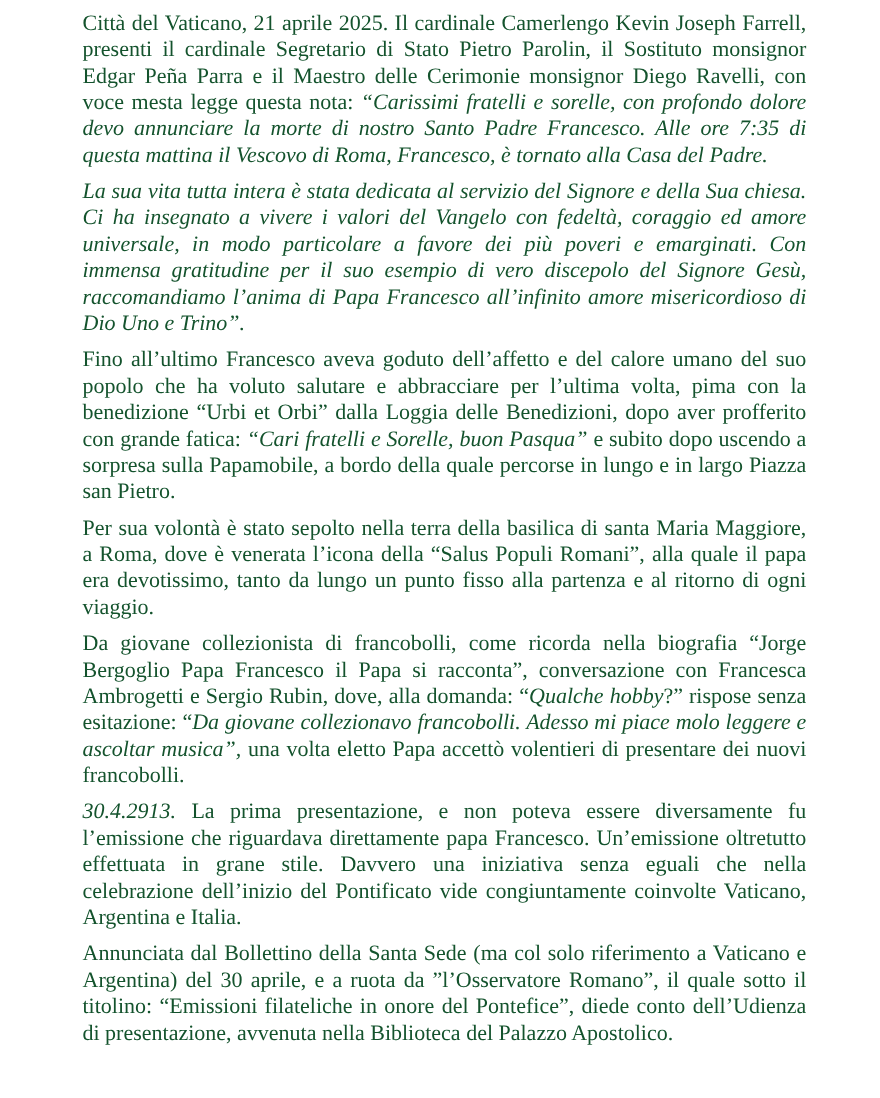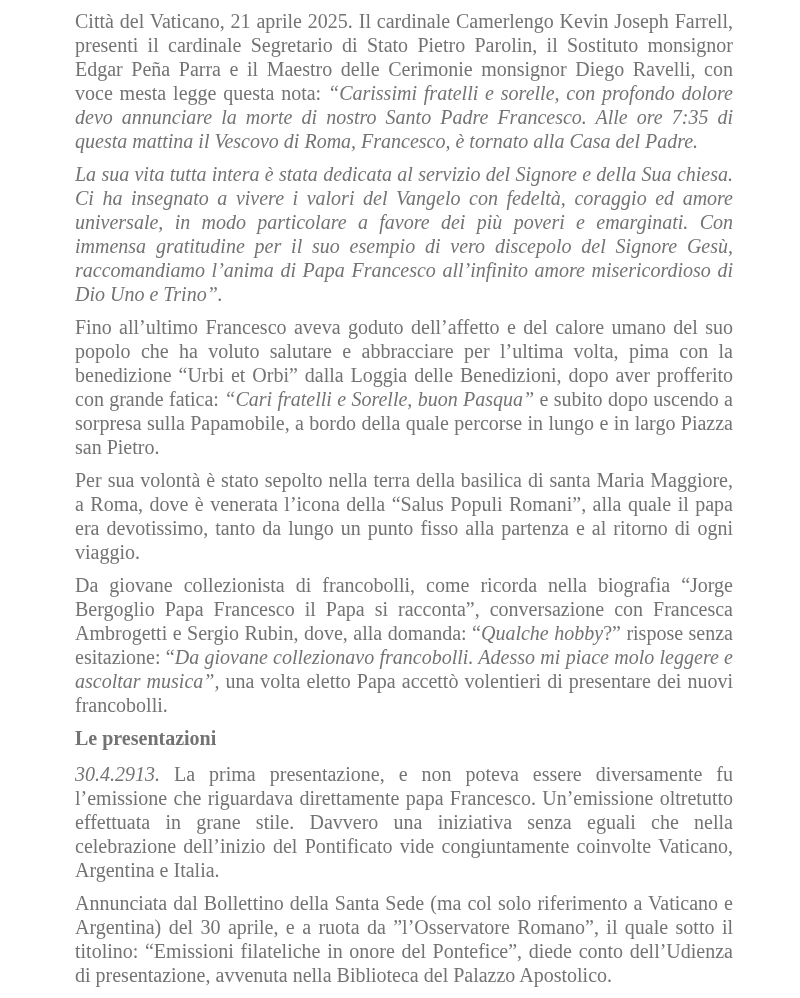--- a/index.html
+++ b/index.html
@@ -15,21 +15,21 @@
     overflow: hidden;
   }
   .content {
     position: absolute;
     left: 75px;
     top: 9px;
     width: 658px;
     font-family: "Liberation Serif", "DejaVu Serif", serif;
     font-size: 20px;
     line-height: 24px;
-    color: #737373;
+    color: #14532d;
     text-align: justify;
     hyphens: auto;
     -webkit-hyphens: auto;
   }
   .content p {
     margin: 0 0 9px 0;
   }
   .content h2 {
     font-size: 20px;
     line-height: 24px;
@@ -44,17 +44,16 @@
 </head>
 <body>
 
 <div class="page">
   <div class="content">
       <p><span class="run-normal">Città del Vaticano, 21 aprile 2025. Il cardinale Camerlengo Kevin Joseph Farrell, presenti il cardinale Segretario di Stato Pietro Parolin, il Sostituto monsignor Edgar Peña Parra e il Maestro delle Cerimonie monsignor Diego Ravelli, con voce mesta legge questa nota: </span><span class="run-italic">“Carissimi fratelli e sorelle, con profondo dolore devo annunciare la morte di nostro Santo Padre Francesco. Alle ore 7:35 di questa mattina il Vescovo di Roma, Francesco, è tornato alla Casa del Padre.</span></p>
       <p><span class="run-italic">La sua vita tutta intera è stata dedicata al servizio del Signore e della Sua chiesa. Ci ha insegnato a vivere i valori del Vangelo con fedeltà, coraggio ed amore universale, in modo particolare a favore dei più poveri e emarginati. Con immensa gratitudine per il suo esempio di vero discepolo del Signore Gesù, raccomandiamo l’anima di Papa Francesco all’infinito amore misericordioso di Dio Uno e Trino”.</span></p>
       <p><span class="run-normal">Fino all’ultimo Francesco aveva goduto dell’affetto e del calore umano del suo popolo che ha voluto salutare e abbracciare per l’ultima volta, pima con la benedizione “Urbi et Orbi” dalla Loggia delle Benedizioni, dopo aver profferito con grande fatica: </span><span class="run-italic">“Cari fratelli e Sorelle, buon Pasqua”</span><span class="run-normal"> e subito dopo uscendo a sorpresa sulla Papamobile, a bordo della quale percorse in lungo e in largo Piazza san Pietro.</span></p>
       <p><span class="run-normal">Per sua volontà è stato sepolto nella terra della basilica di santa Maria Maggiore, a Roma, dove è venerata l’icona della “Salus Populi Romani”, alla quale il papa era devotissimo, tanto da lungo un punto fisso alla partenza e al ritorno di ogni viaggio.</span></p>
       <p><span class="run-normal">Da giovane collezionista di francobolli, come ricorda nella biografia “Jorge Bergoglio Papa Francesco il Papa si racconta”, conversazione con Francesca Ambrogetti e Sergio Rubin, dove, alla domanda: “</span><span class="run-italic">Qualche hobby</span><span class="run-normal">?” rispose senza esitazione: “</span><span class="run-italic">Da giovane collezionavo francobolli. Adesso mi piace molo leggere e ascoltar musica”,</span><span class="run-normal"> una volta eletto Papa accettò volentieri di presentare dei nuovi francobolli.</span></p>
-      <h2><span class="run-bold">Le presentazioni</span></h2>
       <p><span class="run-italic">30.4.2913.</span><span class="run-normal"> La prima presentazione, e non poteva essere diversamente fu l’emissione che riguardava direttamente papa Francesco. Un’emissione oltretutto effettuata in grane stile. Davvero una iniziativa senza eguali che nella celebrazione dell’inizio del Pontificato vide congiuntamente coinvolte Vaticano, Argentina e Italia.</span></p>
       <p><span class="run-normal">Annunciata dal Bollettino della Santa Sede (ma col solo riferimento a Vaticano e Argentina) del 30 aprile, e a ruota da ”l’Osservatore Romano”, il quale sotto il titolino: “Emissioni filateliche in onore del Pontefice”, diede conto dell’Udienza di presentazione, avvenuta nella Biblioteca del Palazzo Apostolico.</span></p>
     </div>
 </div>
 
 </body></html>

